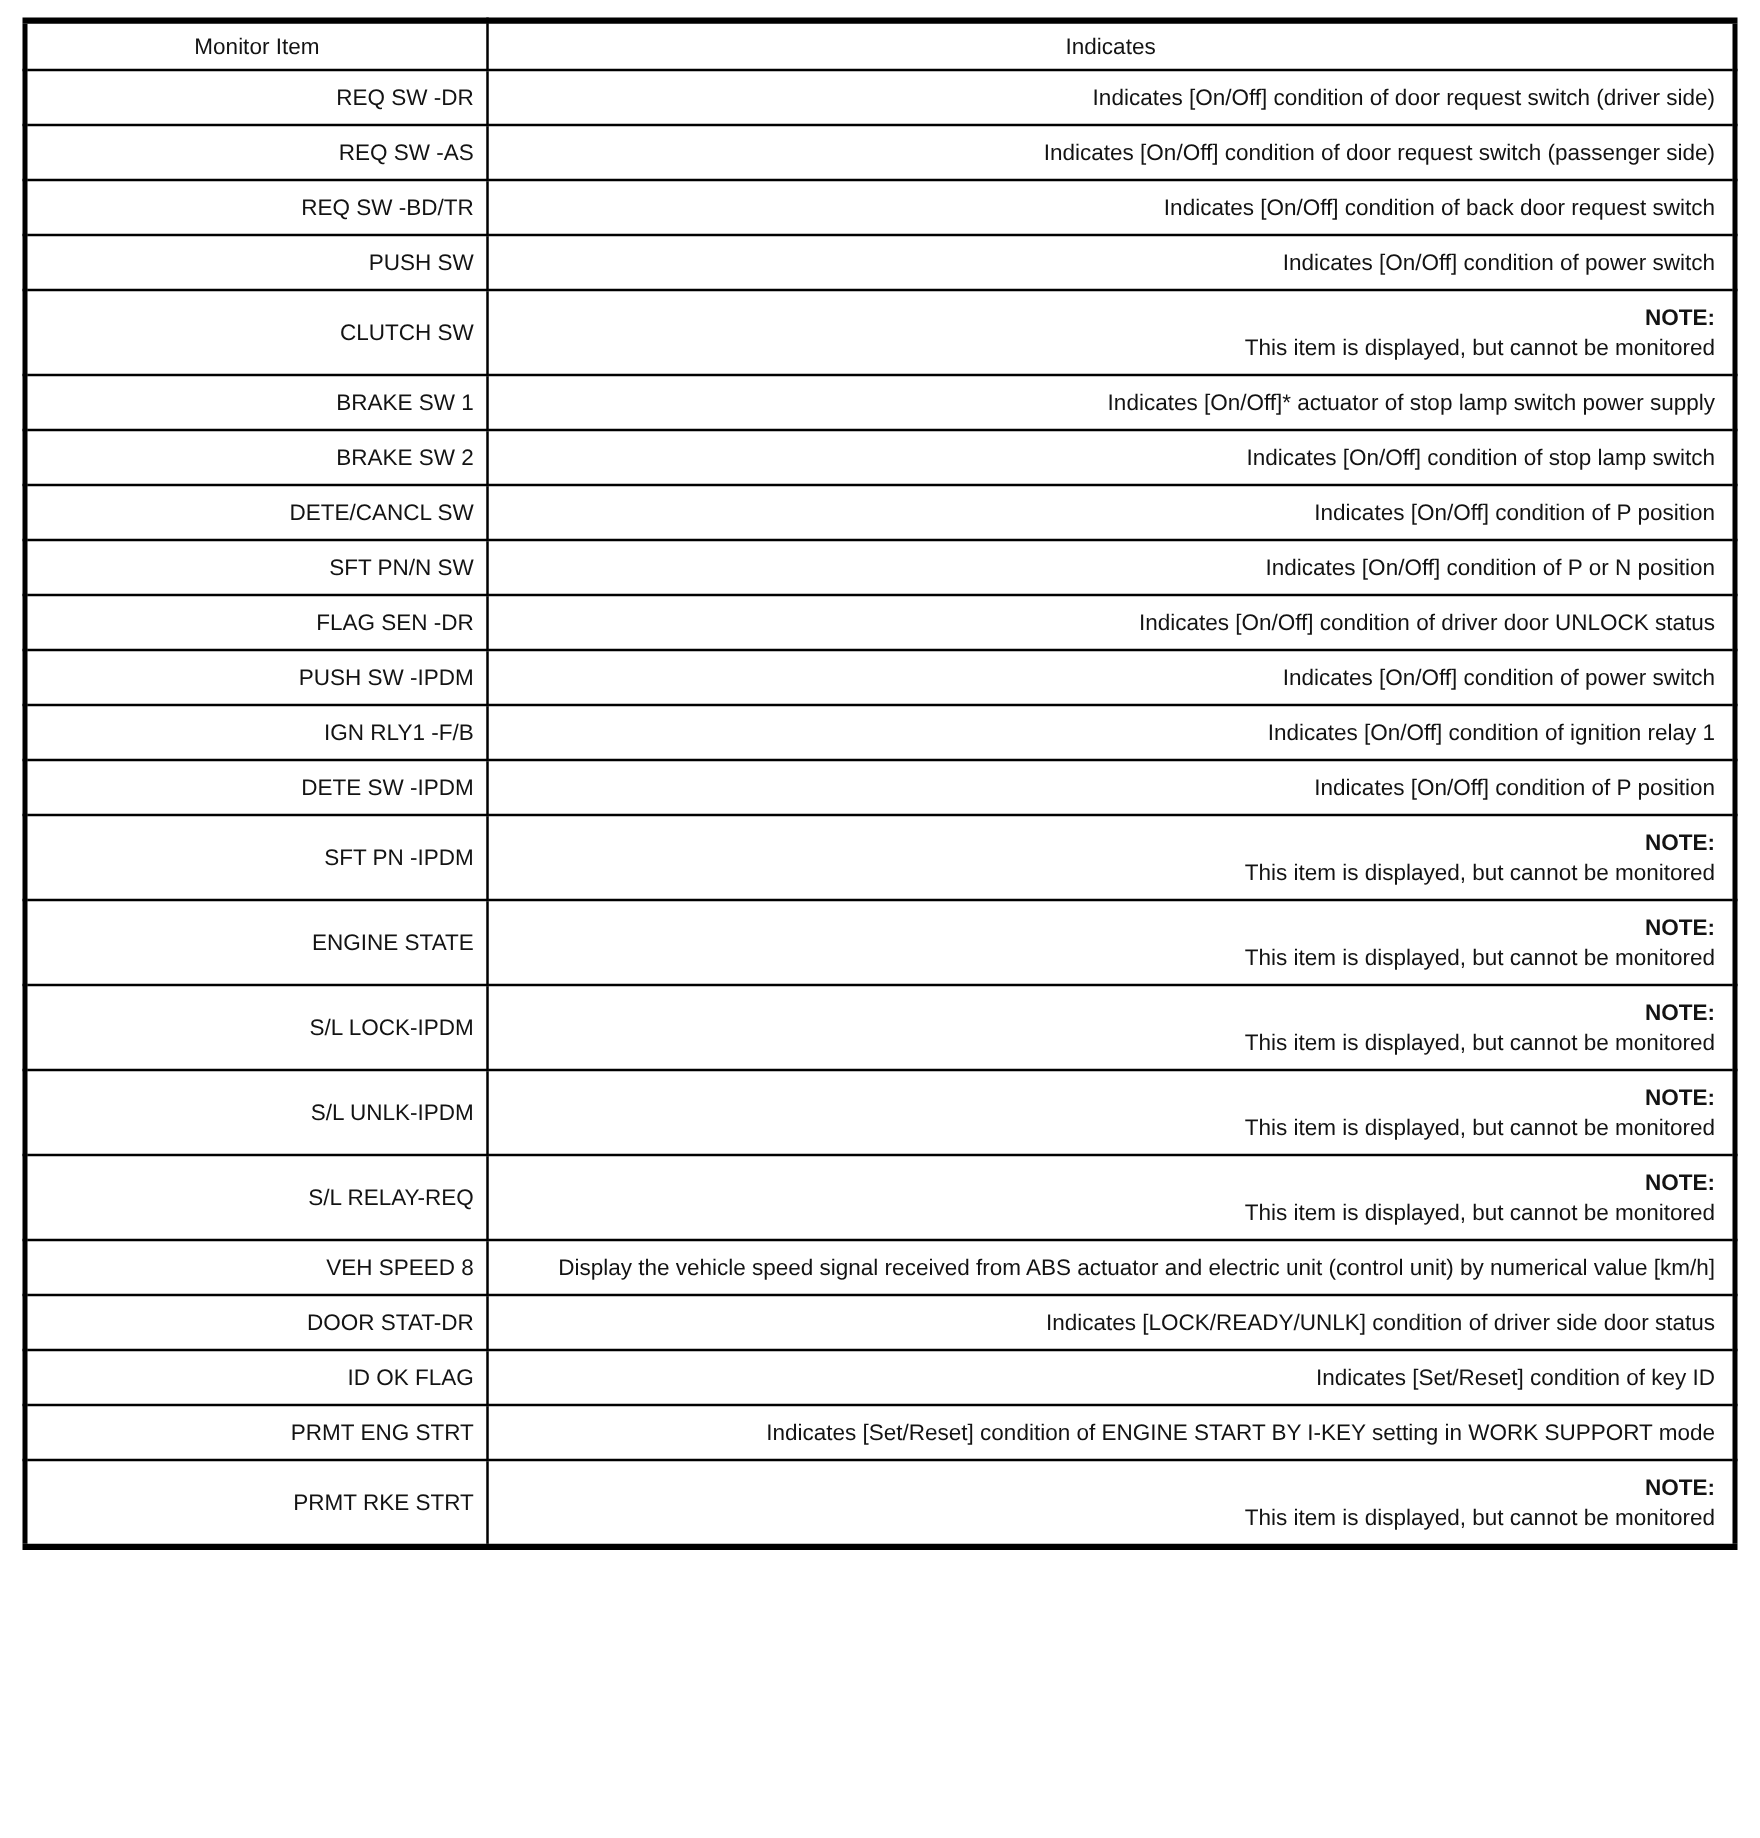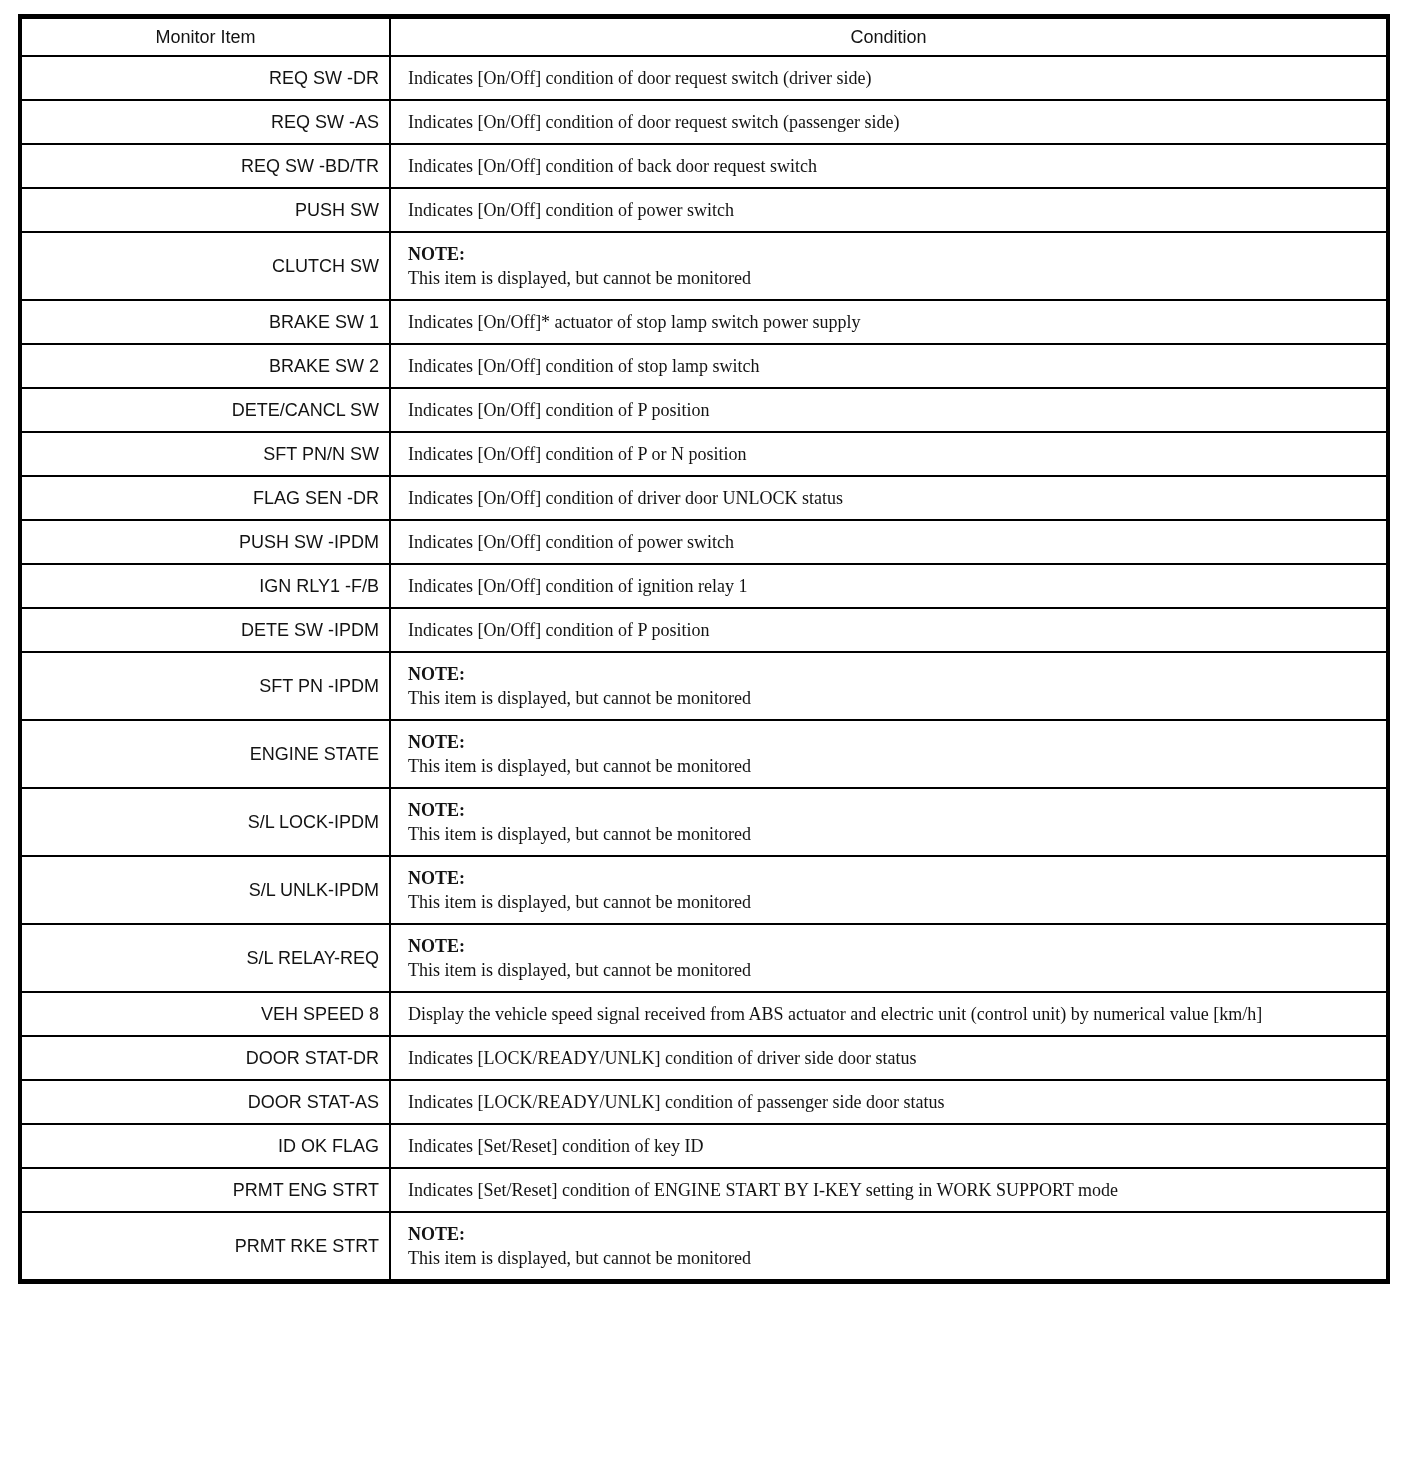--- a/index.html
+++ b/index.html
@@ -37,40 +37,39 @@
     text-align: center;
     padding: 6px 10px;
   }
   td.item-cell {
     padding: 9px 10px 9px 17px;
     text-align: right;
     white-space: nowrap;
   }
   td.condition-cell {
     padding: 9px 14px 9px 17px;
-    text-align: left;
-    font-family: Liberation Serif, serif;
+    text-align: right;
   }
   .note-label {
     font-weight: bold;
   }
 </style>
 </head>
 <body>
 
 <div class="page">
   <table class="monitor-table">
     <colgroup>
       <col class="col-item">
       <col class="col-condition">
     </colgroup>
     <thead>
       <tr>
         <th>Monitor Item</th>
-        <th>Condition</th>
+        <th>Indicates</th>
       </tr>
     </thead>
     <tbody id="table-body">
         <tr>
           <td class="item-cell">REQ SW -DR</td>
           <td class="condition-cell">Indicates [On/Off] condition of door request switch (driver side)</td>
         </tr>
         <tr>
           <td class="item-cell">REQ SW -AS</td>
           <td class="condition-cell">Indicates [On/Off] condition of door request switch (passenger side)</td>
@@ -159,24 +158,20 @@
         </tr>
         <tr>
           <td class="item-cell">VEH SPEED 8</td>
           <td class="condition-cell">Display the vehicle speed signal received from ABS actuator and electric unit (control unit) by numerical value [km/h]</td>
         </tr>
         <tr>
           <td class="item-cell">DOOR STAT-DR</td>
           <td class="condition-cell">Indicates [LOCK/READY/UNLK] condition of driver side door status</td>
         </tr>
         <tr>
-          <td class="item-cell">DOOR STAT-AS</td>
-          <td class="condition-cell">Indicates [LOCK/READY/UNLK] condition of passenger side door status</td>
-        </tr>
-        <tr>
           <td class="item-cell">ID OK FLAG</td>
           <td class="condition-cell">Indicates [Set/Reset] condition of key ID</td>
         </tr>
         <tr>
           <td class="item-cell">PRMT ENG STRT</td>
           <td class="condition-cell">Indicates [Set/Reset] condition of ENGINE START BY I-KEY setting in WORK SUPPORT mode</td>
         </tr>
         <tr>
           <td class="item-cell">PRMT RKE STRT</td>
           <td class="condition-cell">

